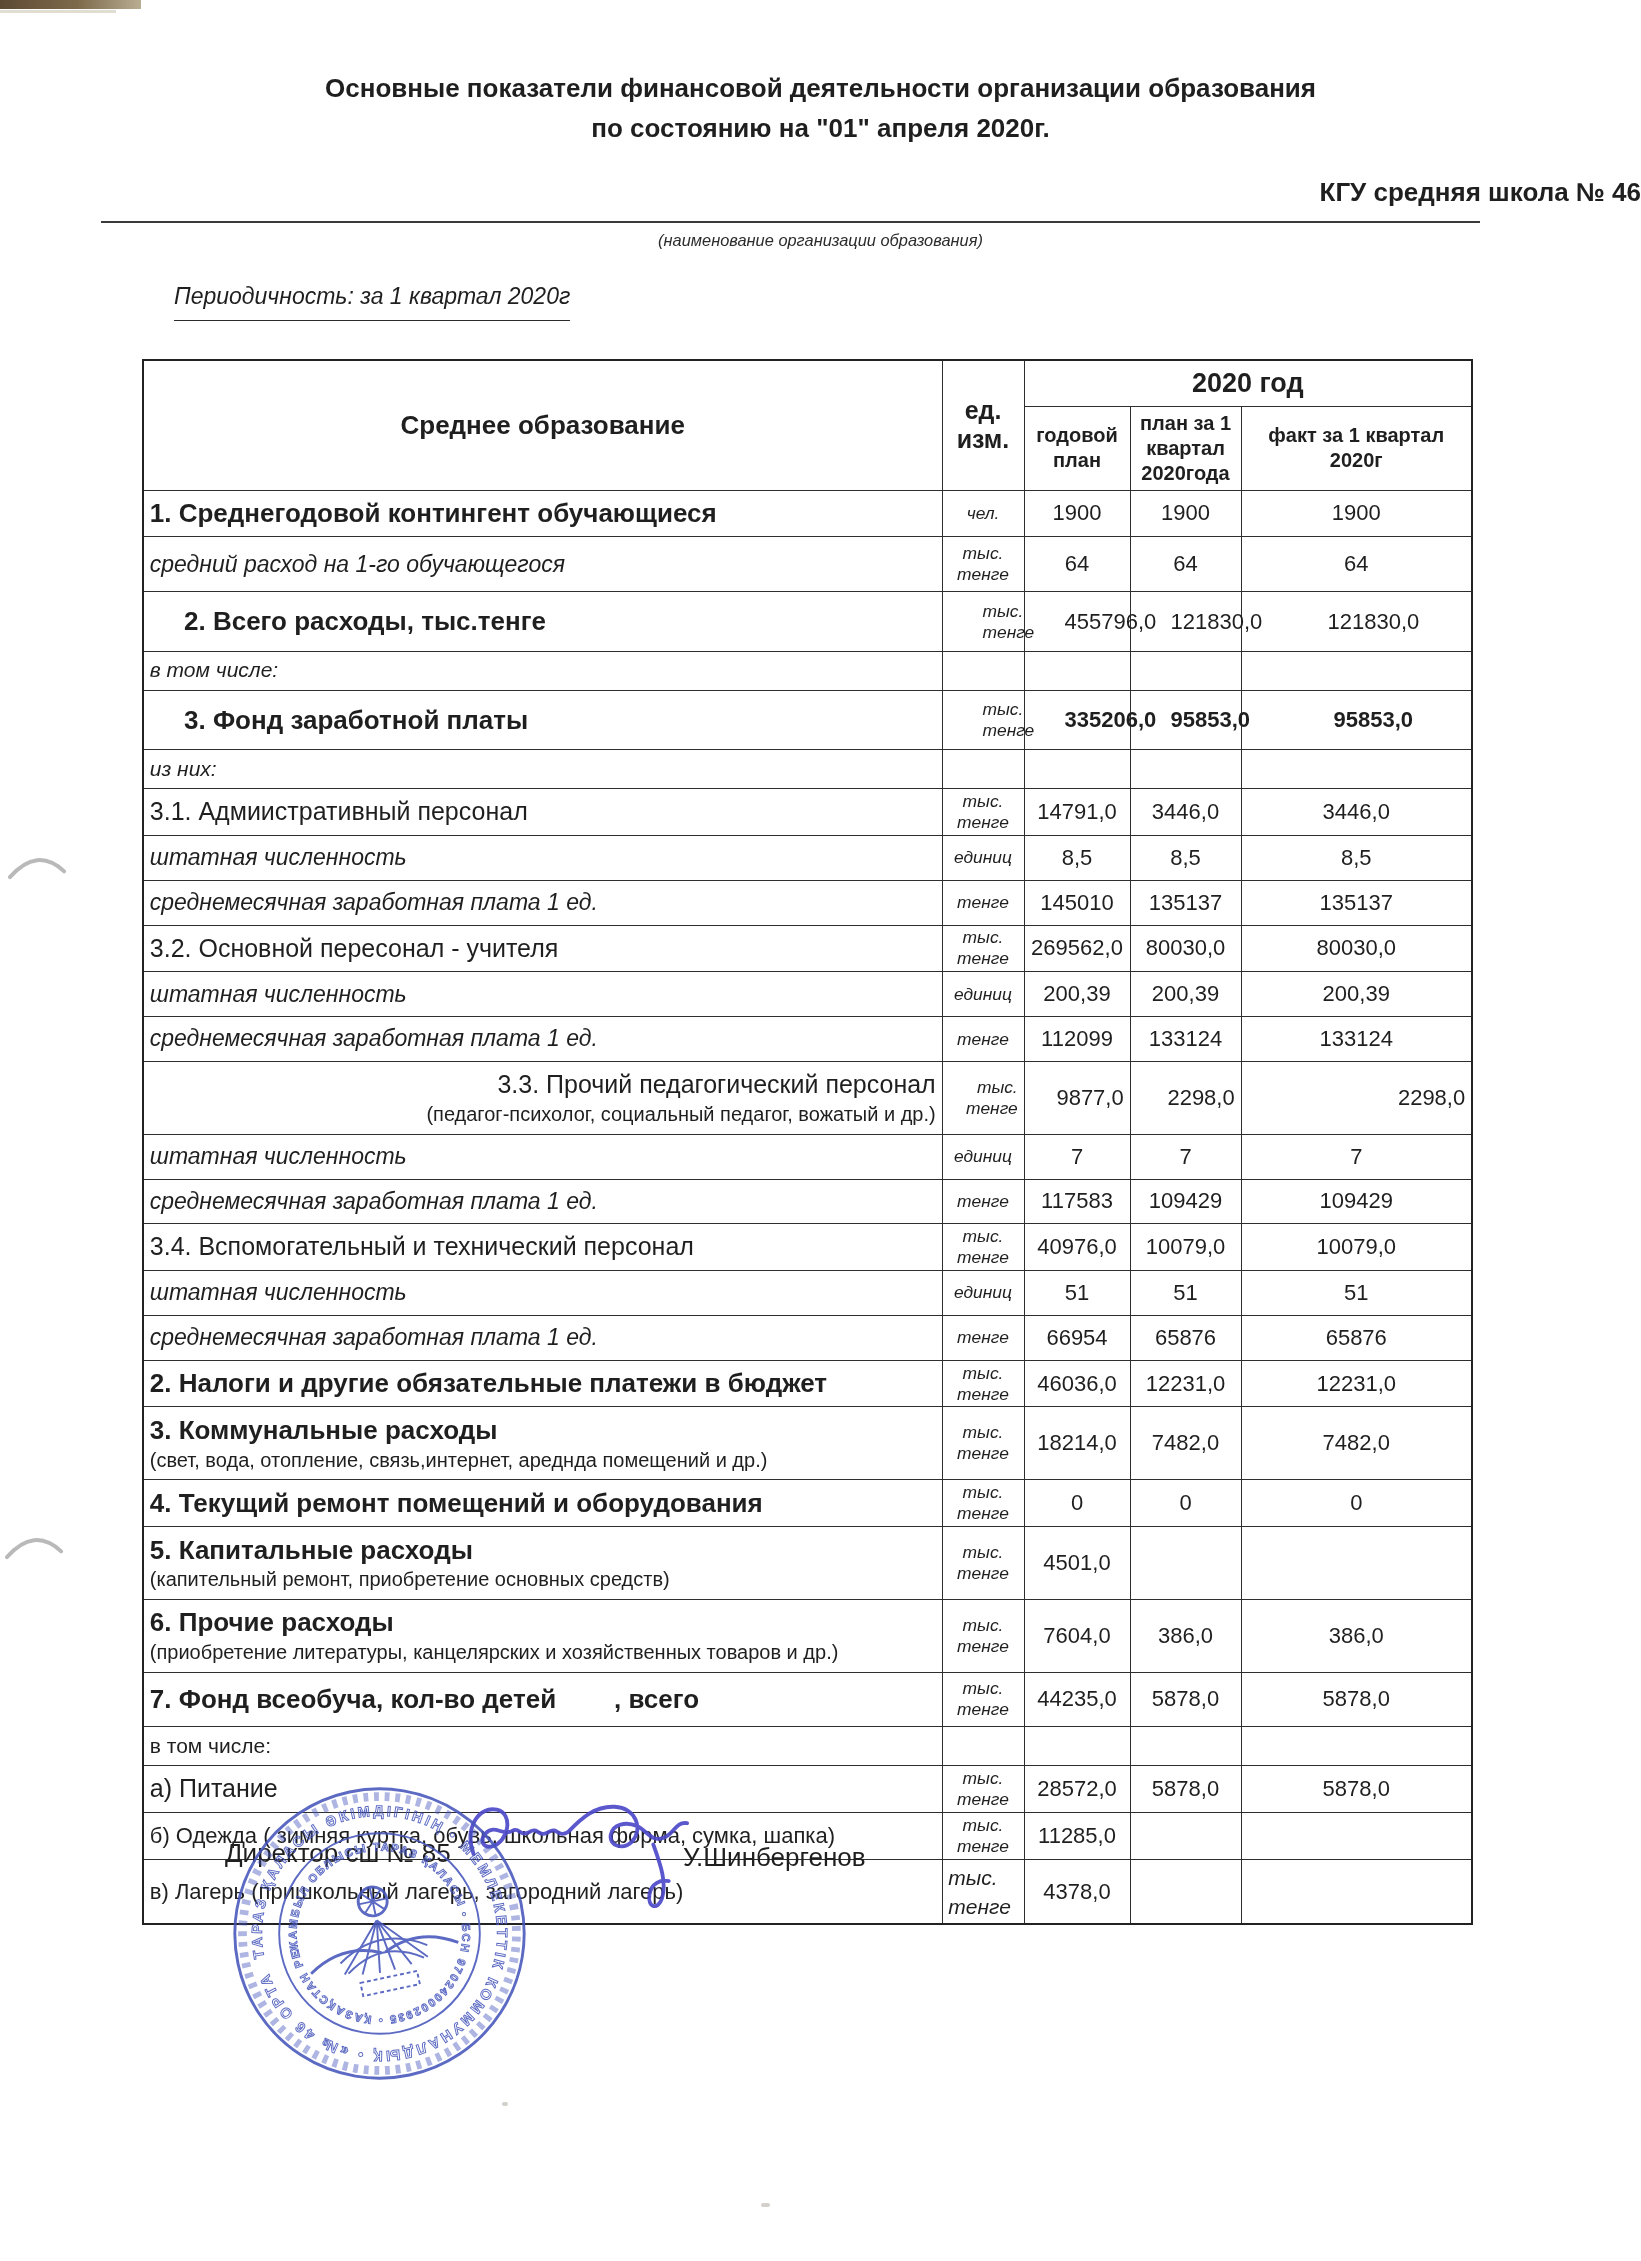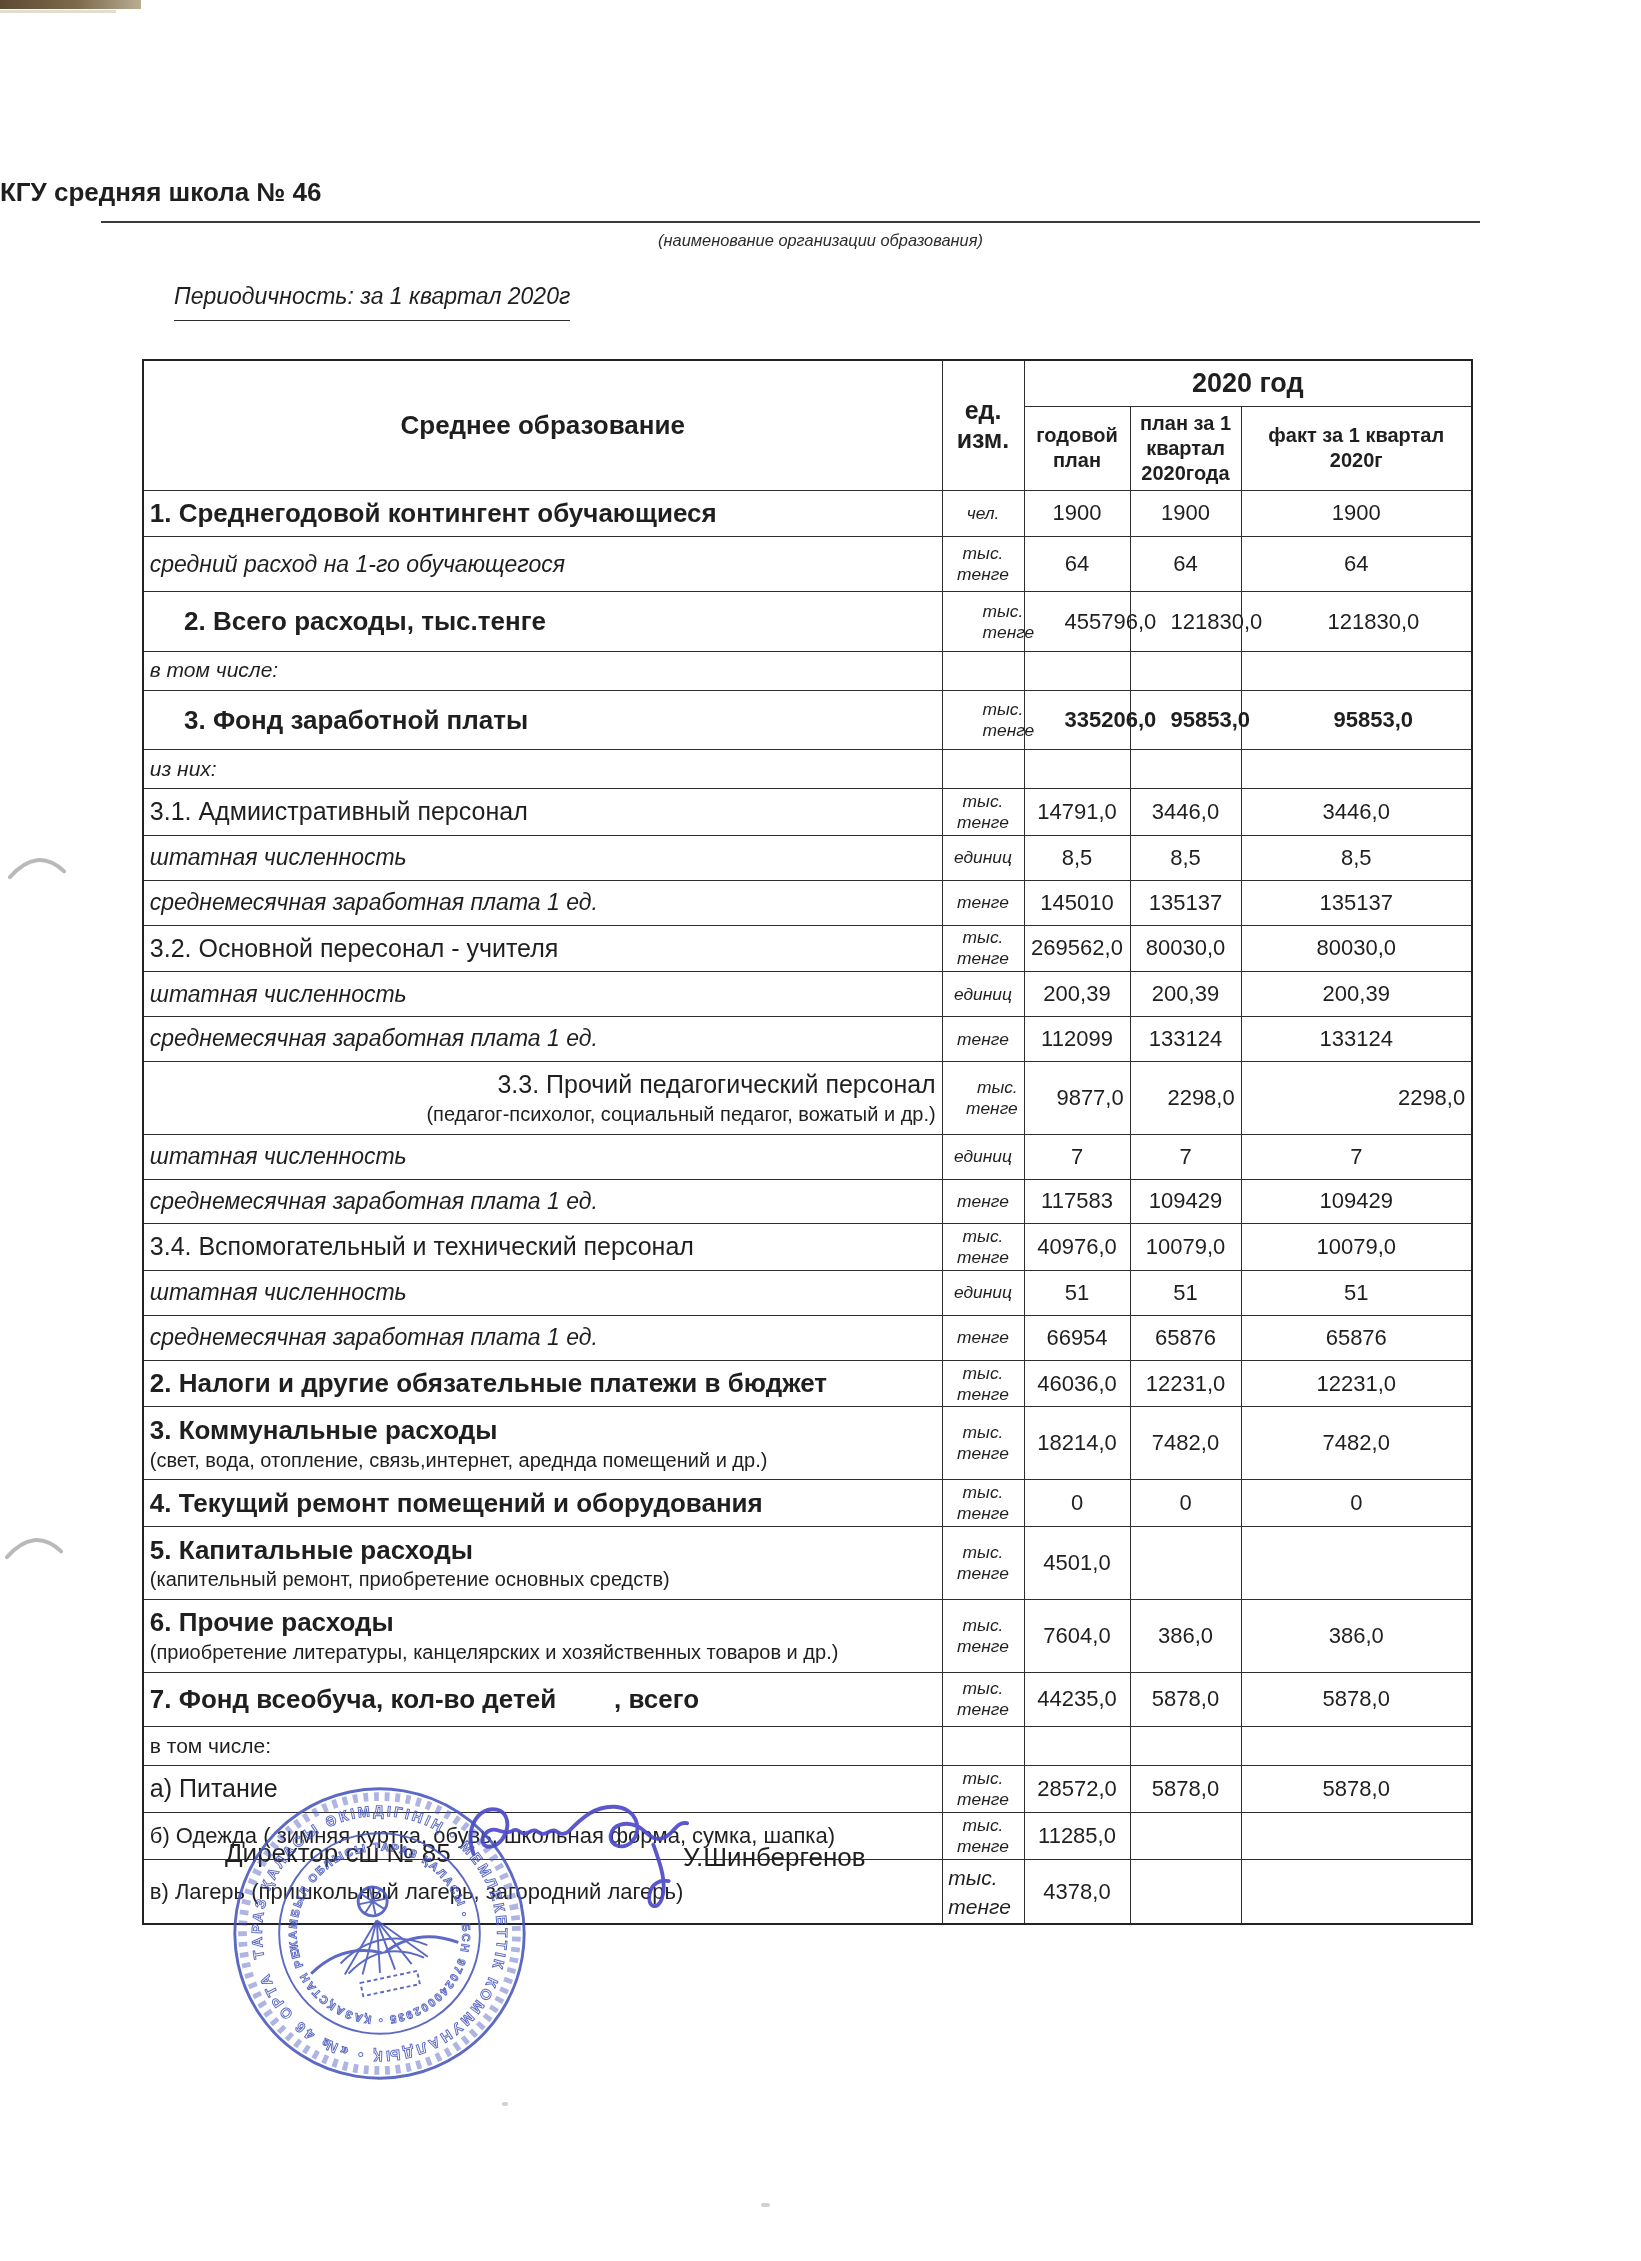--- a/index.html
+++ b/index.html
@@ -11,21 +11,21 @@
   
   .scan-strip{position:absolute;left:0;top:0;width:141px;height:8.7px;
     background:linear-gradient(90deg,#5d4a33,#7d6a4b 55%,#b9ad92);}
   .scan-strip2{position:absolute;left:0;top:9.7px;width:116px;height:2.9px;background:#cfc7b2;opacity:.6;}
   .pen-curve{position:absolute;width:60px;height:33px;}
   .pen-curve path{stroke:#b9b9b9;stroke-width:4;fill:none;stroke-linecap:round;}
   .speck{position:absolute;background:#c9c6bf;border-radius:1.9px;opacity:.8;}
   
   .title{position:absolute;top:68px;left:0;width:1641px;text-align:center;
     font-weight:bold;font-size:26px;line-height:40px;}
-  .org-name{position:absolute;top:177px;left:0;width:1641px;text-align:left;
+  .org-name{position:absolute;top:177px;left:0;width:1641px;text-align:right;
     font-weight:bold;font-size:26px;}
   .org-line{position:absolute;top:221px;left:101px;width:1379px;height:0;
     border-top:2.9px solid #3a3a3a;}
   .org-caption{position:absolute;top:231px;left:0;width:1641px;text-align:center;
     font-style:italic;font-size:16.4px;color:#2c2c2c;}
   .periodicity{position:absolute;top:283px;left:174px;font-style:italic;font-size:23px;}
   .periodicity span{border-bottom:1.9px solid #2c2c2c;padding-bottom:11px;}
   
   table.fin{position:absolute;left:142px;top:359px;width:1330px;
     border-collapse:collapse;table-layout:fixed;}
@@ -76,20 +76,24 @@
   <div class="scan-strip2"></div>
   <svg class="pen-curve" style="left:7.7px;top:850px;" width="60" height="33" viewBox="0 0 62 34">
       <path d="M2,28 Q30,-4 58,22"></path>
     </svg>
   <svg class="pen-curve" style="left:4.8px;top:1530px;" width="60" height="33" viewBox="0 0 62 34">
       <path d="M2,28 Q30,-4 58,22"></path>
     </svg>
   <div class="speck" style="left:761px;top:2203px;width:8.7px;height:3.9px;"></div>
   <div class="speck" style="left:502px;top:2102px;width:5.8px;height:3.9px;"></div>
 
+  <div class="title">
+    <div>Основные показатели финансовой деятельности организации образования</div>
+    <div>по состоянию на "01" апреля  2020г.</div>
+  </div>
   <div class="org-name">КГУ  средняя школа №  46</div>
   <div class="org-line"></div>
   <div class="org-caption">(наименование организации образования)</div>
   <div class="periodicity"><span>Периодичность:  за  1 квартал 2020г</span></div>
 
   <table class="fin">
     <colgroup>
       <col class="c-name">
         <col class="c-unitc">
         <col class="c1">

